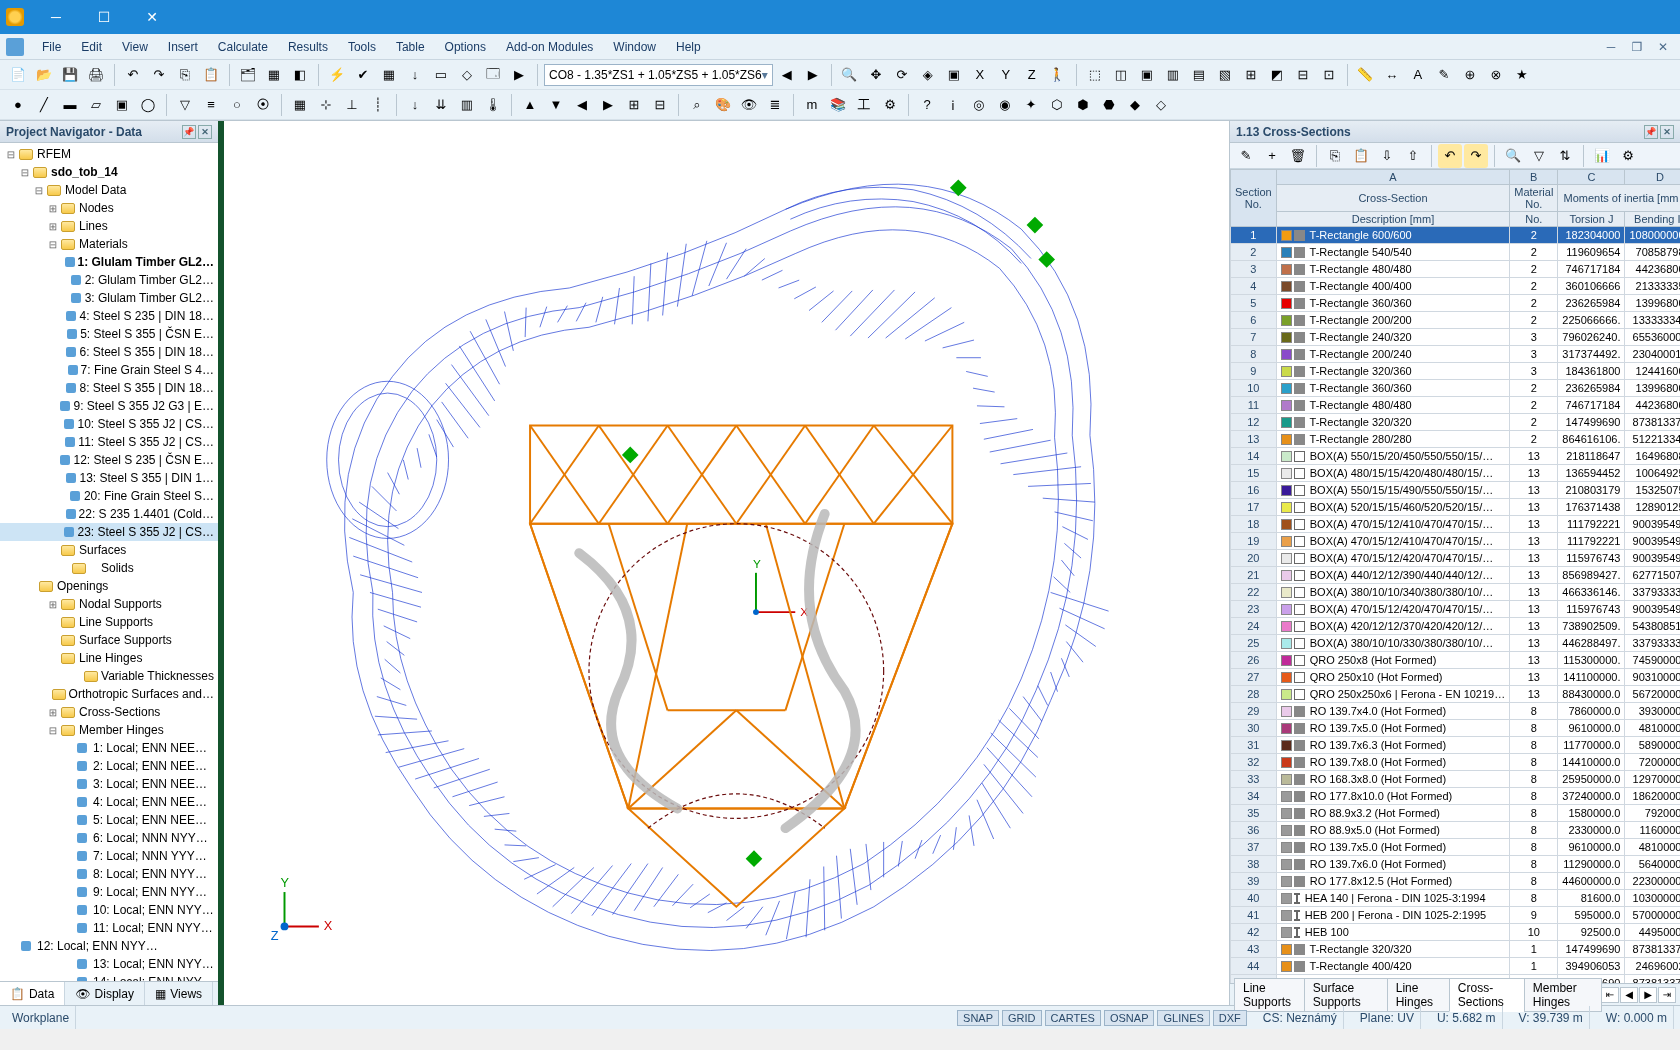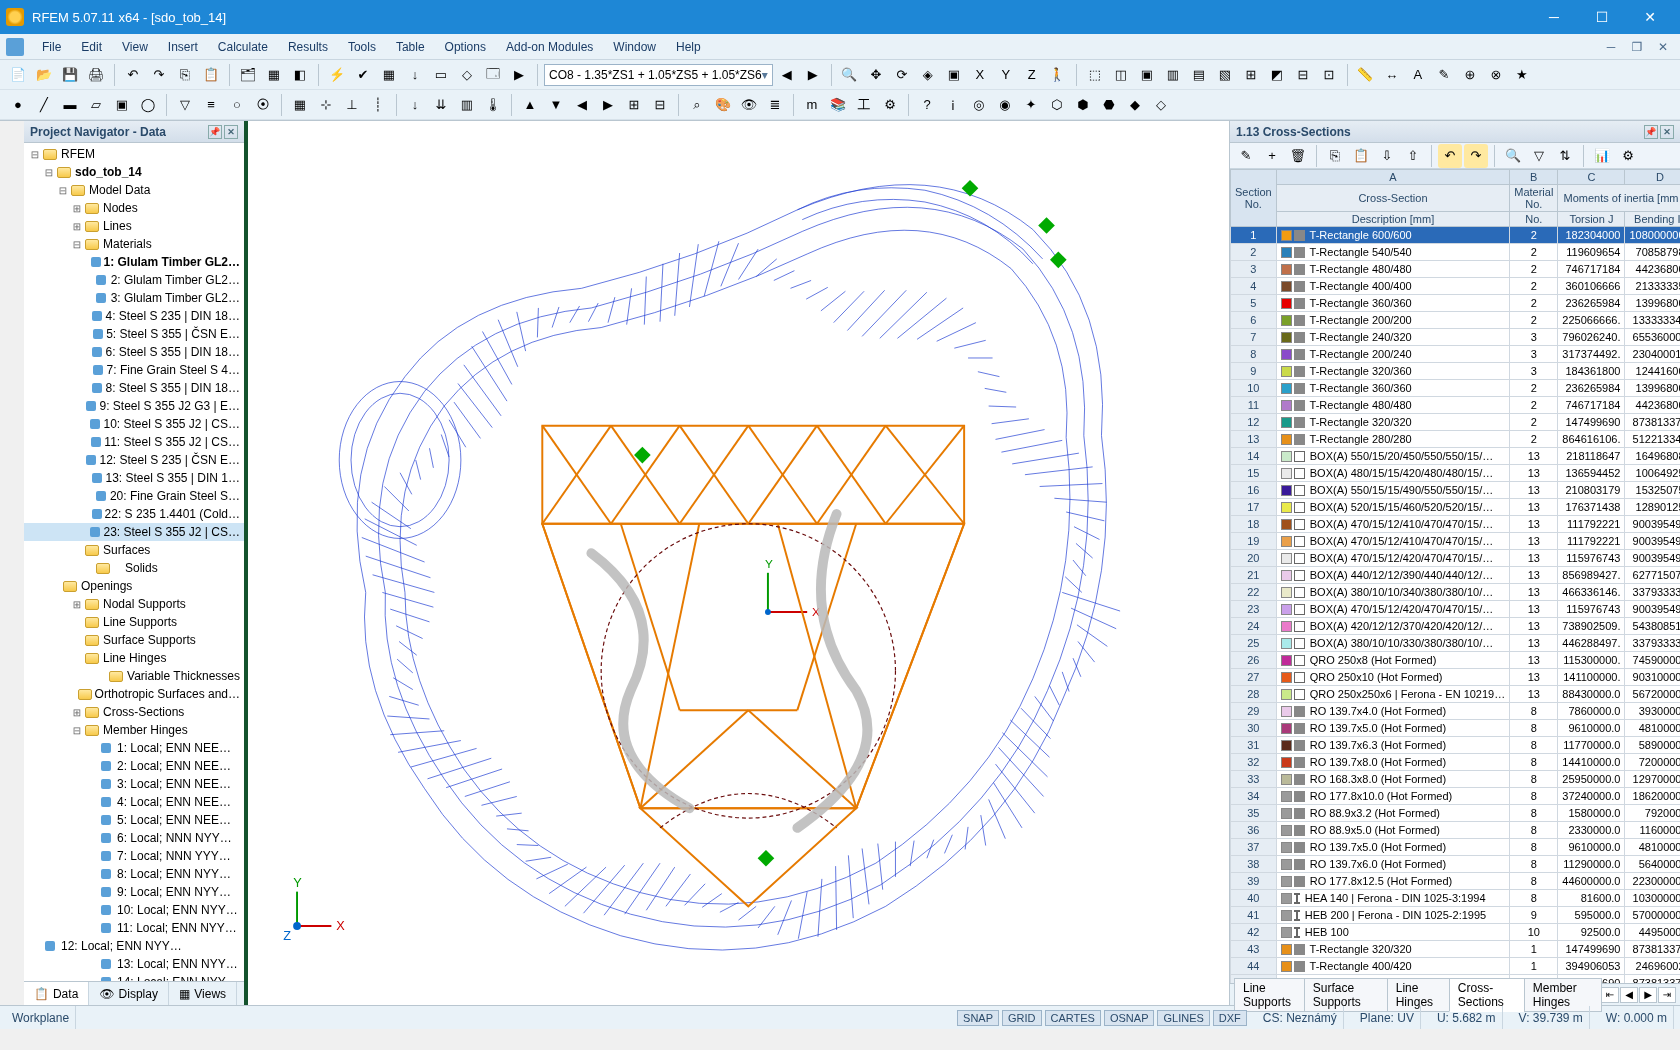--- a/index.html
+++ b/index.html
@@ -14,21 +14,21 @@
 .menubar .mitem { padding: 2px 8px; cursor: pointer; color: #1a3c66; }
 .menubar .spacer { flex: 1; }
 .menubar .mdibtn { width: 22px; height: 22px; display:flex;align-items:center;justify-content:center; color:#4a6a8a; cursor:pointer;}
 .toolbars { background: #e9f2f8; border-bottom: 1px solid #b9c6d0; }
 .toolbar { height: 30px; display: flex; align-items: center; padding: 0 6px; gap: 2px; border-bottom: 1px solid #d7e2ea; }
 .tbtn { width: 24px; height: 24px; border: 1px solid transparent; border-radius: 3px; display: flex; align-items: center; justify-content: center; cursor: pointer; font-size: 13px; }
 .tsep { width: 1px; height: 22px; background: #b9c6d0; margin: 0 4px; }
 .combo { height: 22px; background: #fff; border: 1px solid #9bb3c8; display: flex; align-items: center; padding: 0 4px; font-size: 12px; min-width: 200px; }
 .combo .arr { margin-left: auto; color: #5a7a9a; }
 .body { display: flex; height: calc(100% - 34px - 26px - 60px - 22px - 24px); }
-.nav { width: 224px; background: #f5f7fa; border-right: 4px solid #14532d; display: flex; flex-direction: column; margin-left: 24px; }
+.nav { width: 224px; background: #f5f7fa; border-right: 6px solid #14532d; display: flex; flex-direction: column; }
 .nav .header { height: 22px; background: linear-gradient(#e6edf4,#d3deea); border-bottom: 1px solid #b9c6d0; display: flex; align-items: center; padding: 0 6px; font-weight: 600; color: #2a4a6a; }
 .nav .header .ctrl { margin-left: auto; display:flex; gap:2px;}
 .nav .header .cb { width:14px;height:14px;border:1px solid #8aa;display:flex;align-items:center;justify-content:center;font-size:9px;color:#467;}
 .nav .tree { flex: 1; overflow-y: auto; background: #fff; padding: 2px 0; }
 .tree-item { display: flex; align-items: center; height: 18px; padding: 0 4px; white-space: nowrap; cursor: pointer; }
 .tree-item.sel { background: #cde4f5; }
 .tree-item .exp { width: 14px; text-align: center; color: #666; font-size: 10px; }
 .tree-item .ticon { width: 16px; height: 14px; margin-right: 3px; display:flex;align-items:center;justify-content:center; }
 .fold { background: linear-gradient(#ffe9a0,#f7c94a); border:1px solid #caa030; border-radius:2px; width:14px;height:11px;}
 .leaf { width:10px;height:10px; background:#5aa0d8;border-radius:2px;}
@@ -64,21 +64,20 @@
 .statusbar .spacer { flex: 1; }
 ::-webkit-scrollbar { width: 16px; height: 16px; }
 ::-webkit-scrollbar-track { background: #eef2f6; }
 ::-webkit-scrollbar-thumb { background: #c0cdd8; border: 1px solid #a0b0c0; }
 </style>
 </head>
 <body>
 
 <div class="titlebar">
   <div class="icon"></div>
-  <div class="title">RFEM 5.07.11 x64 - [sdo_tob_14]</div>
   <div class="winbtns">
     <div class="winbtn">─</div>
     <div class="winbtn">☐</div>
     <div class="winbtn close">✕</div>
   </div>
 </div>
 
 <div class="menubar">
   <div class="miconn"></div>
   <div id="menu-host" style="display: contents;"><span class="mitem">File</span><span class="mitem">Edit</span><span class="mitem">View</span><span class="mitem">Insert</span><span class="mitem">Calculate</span><span class="mitem">Results</span><span class="mitem">Tools</span><span class="mitem">Table</span><span class="mitem">Options</span><span class="mitem">Add-on Modules</span><span class="mitem">Window</span><span class="mitem">Help</span></div>

